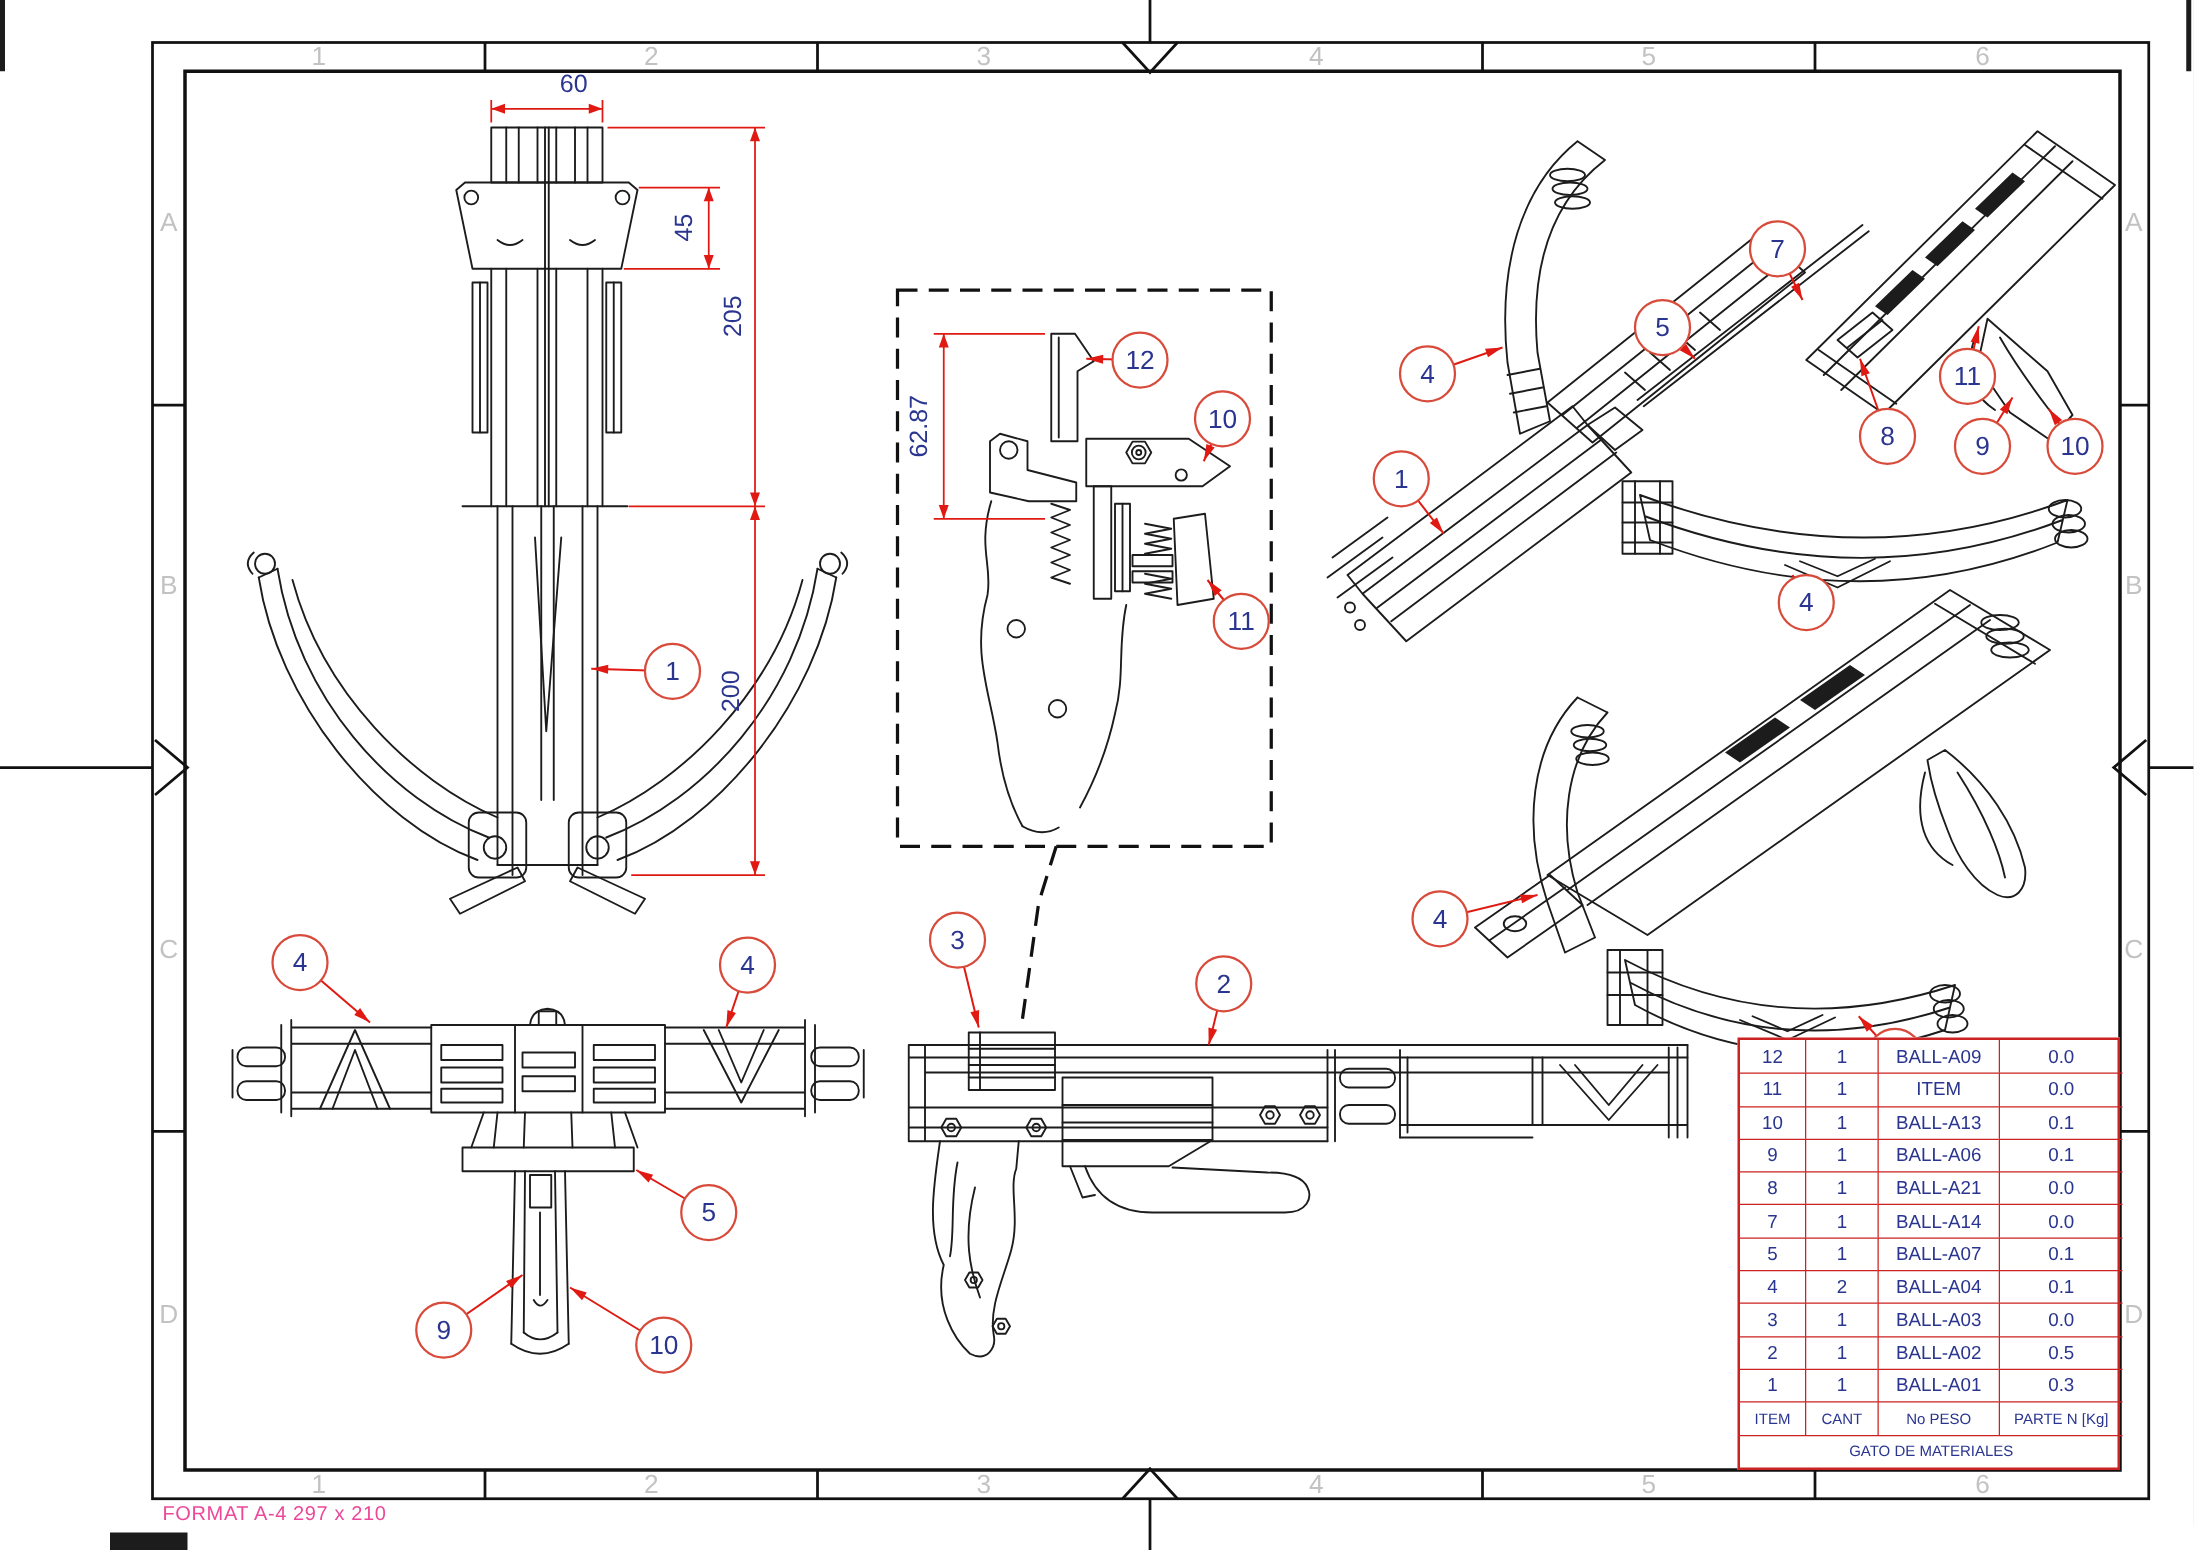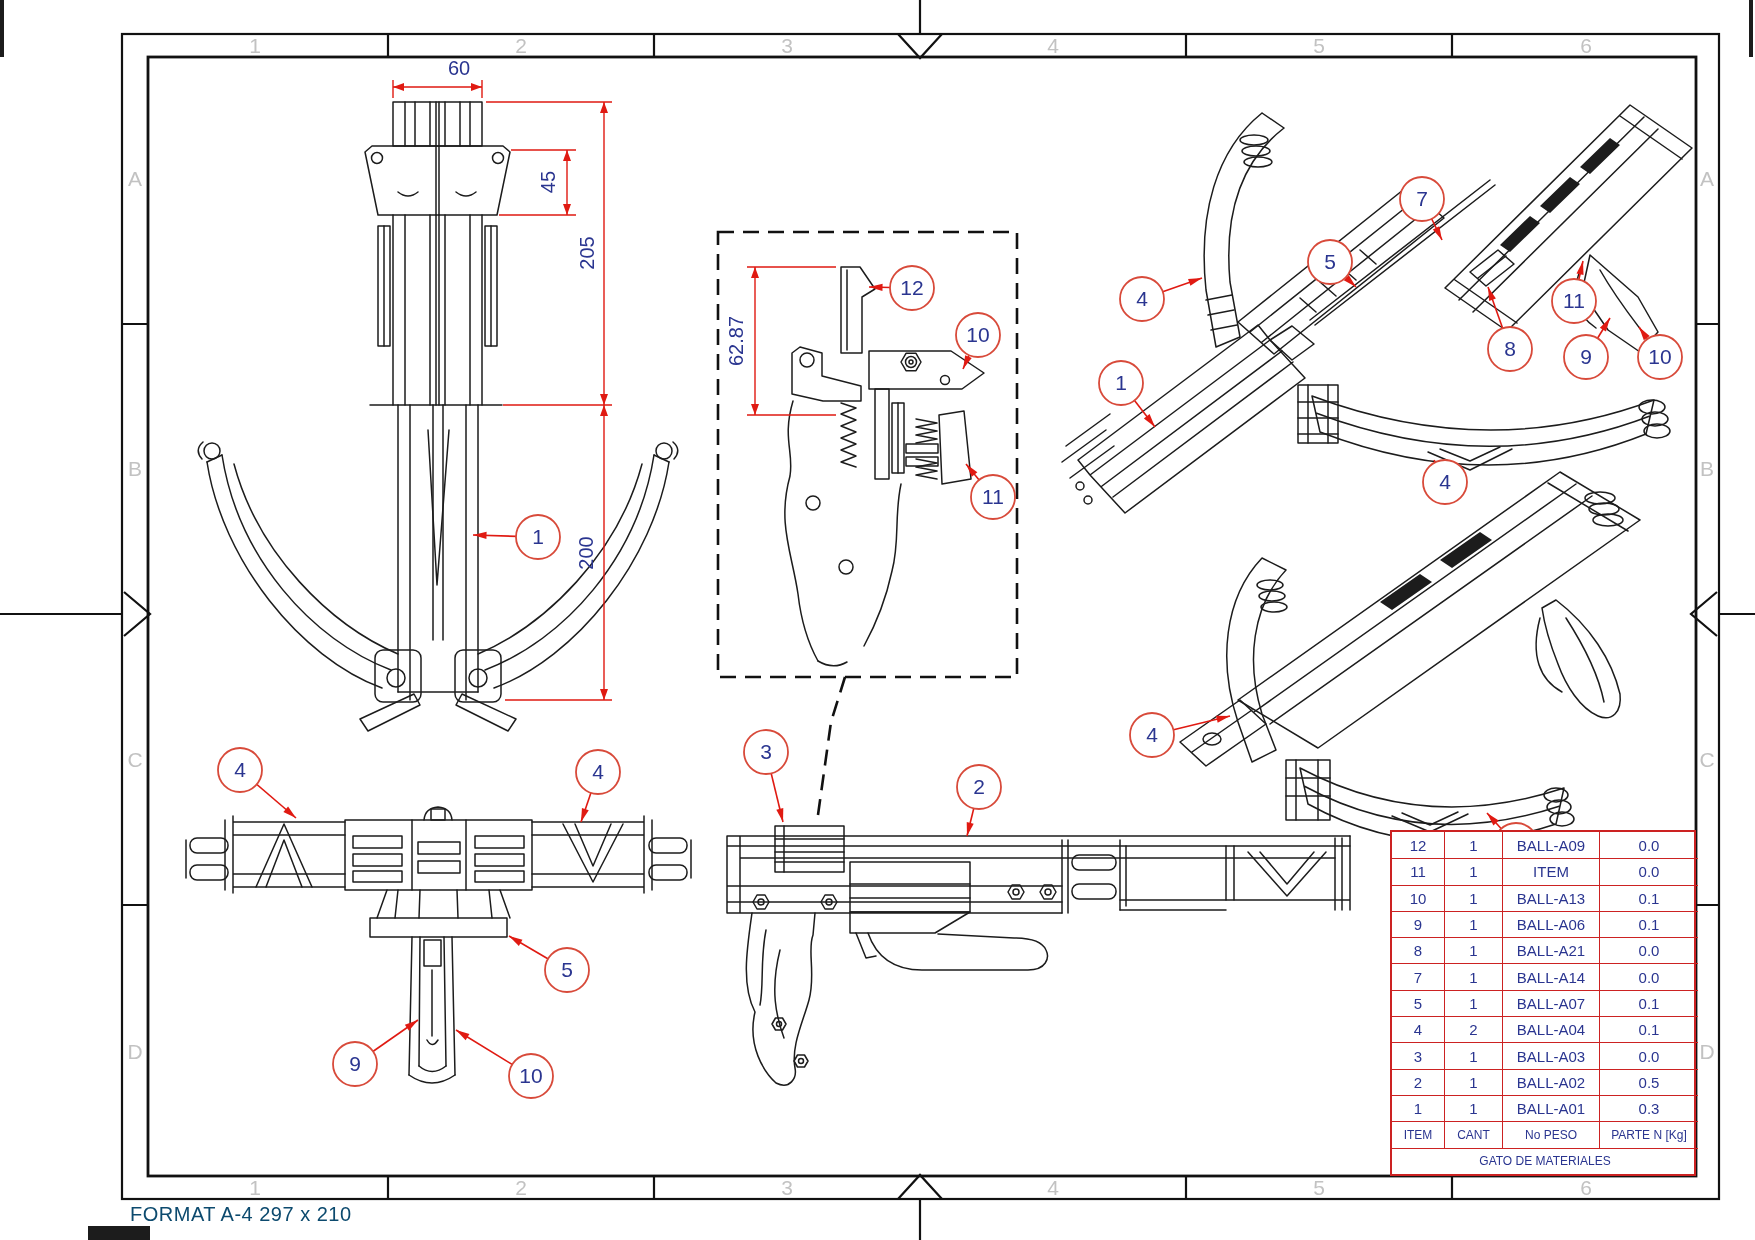--- a/index.html
+++ b/index.html
@@ -13,21 +13,21 @@
   .kd{fill:none;stroke:#111;stroke-width:2.6;stroke-dasharray:16 9}
   .r{fill:none;stroke:#e01a12;stroke-width:1.4}
   .rf{fill:#e01a12;stroke:none}
   .ld{stroke:#e01a12;stroke-width:1.6}
   .ah{fill:#e01a12;stroke:none}
   .cb{fill:#fff;stroke:#d84a3a;stroke-width:1.8}
   .cn{fill:#2a3590;font-size:21px;text-anchor:middle;font-family:"Liberation Sans",sans-serif}
   .dimlab{position:absolute;color:#2a3590;font-size:20px;white-space:nowrap;
           transform:translate(-50%,-50%);}
   .zone{position:absolute;color:#c2c2c2;font-size:21px;transform:translate(-50%,-50%)}
-  .fmt{position:absolute;left:130px;top:1203px;color:#0c4a6e;font-size:20px;letter-spacing:.5px}
+  .fmt{position:absolute;left:130px;top:1203px;color:#ec4899;font-size:16px;letter-spacing:.5px}
   #bom{position:absolute;left:1390px;top:830px;width:306px;height:346px;display:grid;
        grid-template-columns:52px 58px 97px 99px;grid-auto-rows:26.3px;
        border:2px solid #cc2222;box-sizing:border-box;background:#fff}
   .bc{display:flex;align-items:center;justify-content:center;color:#2a3590;font-size:15px;
       border-left:1.3px solid #cc2222;border-top:1.3px solid #cc2222;white-space:nowrap;overflow:hidden}
   .bc.c0{border-left:none}
   .bc.r0{border-top:none}
   .bh{font-size:12px}
   .bt{grid-column:1/-1}
 </style>

